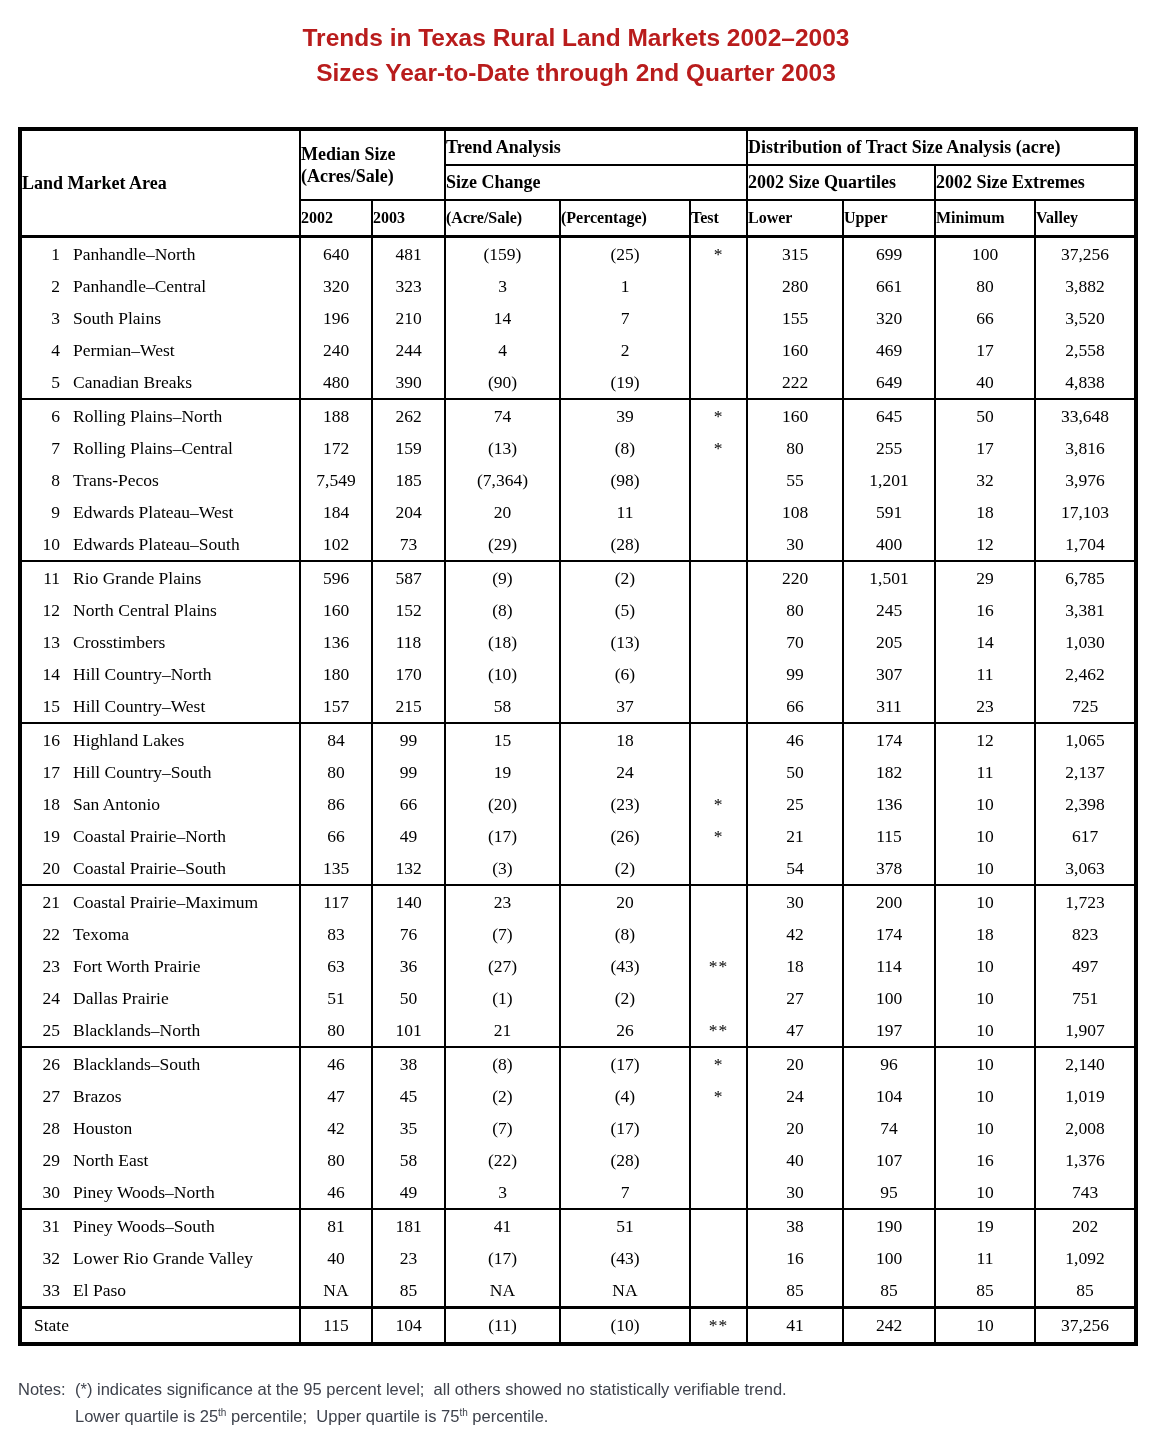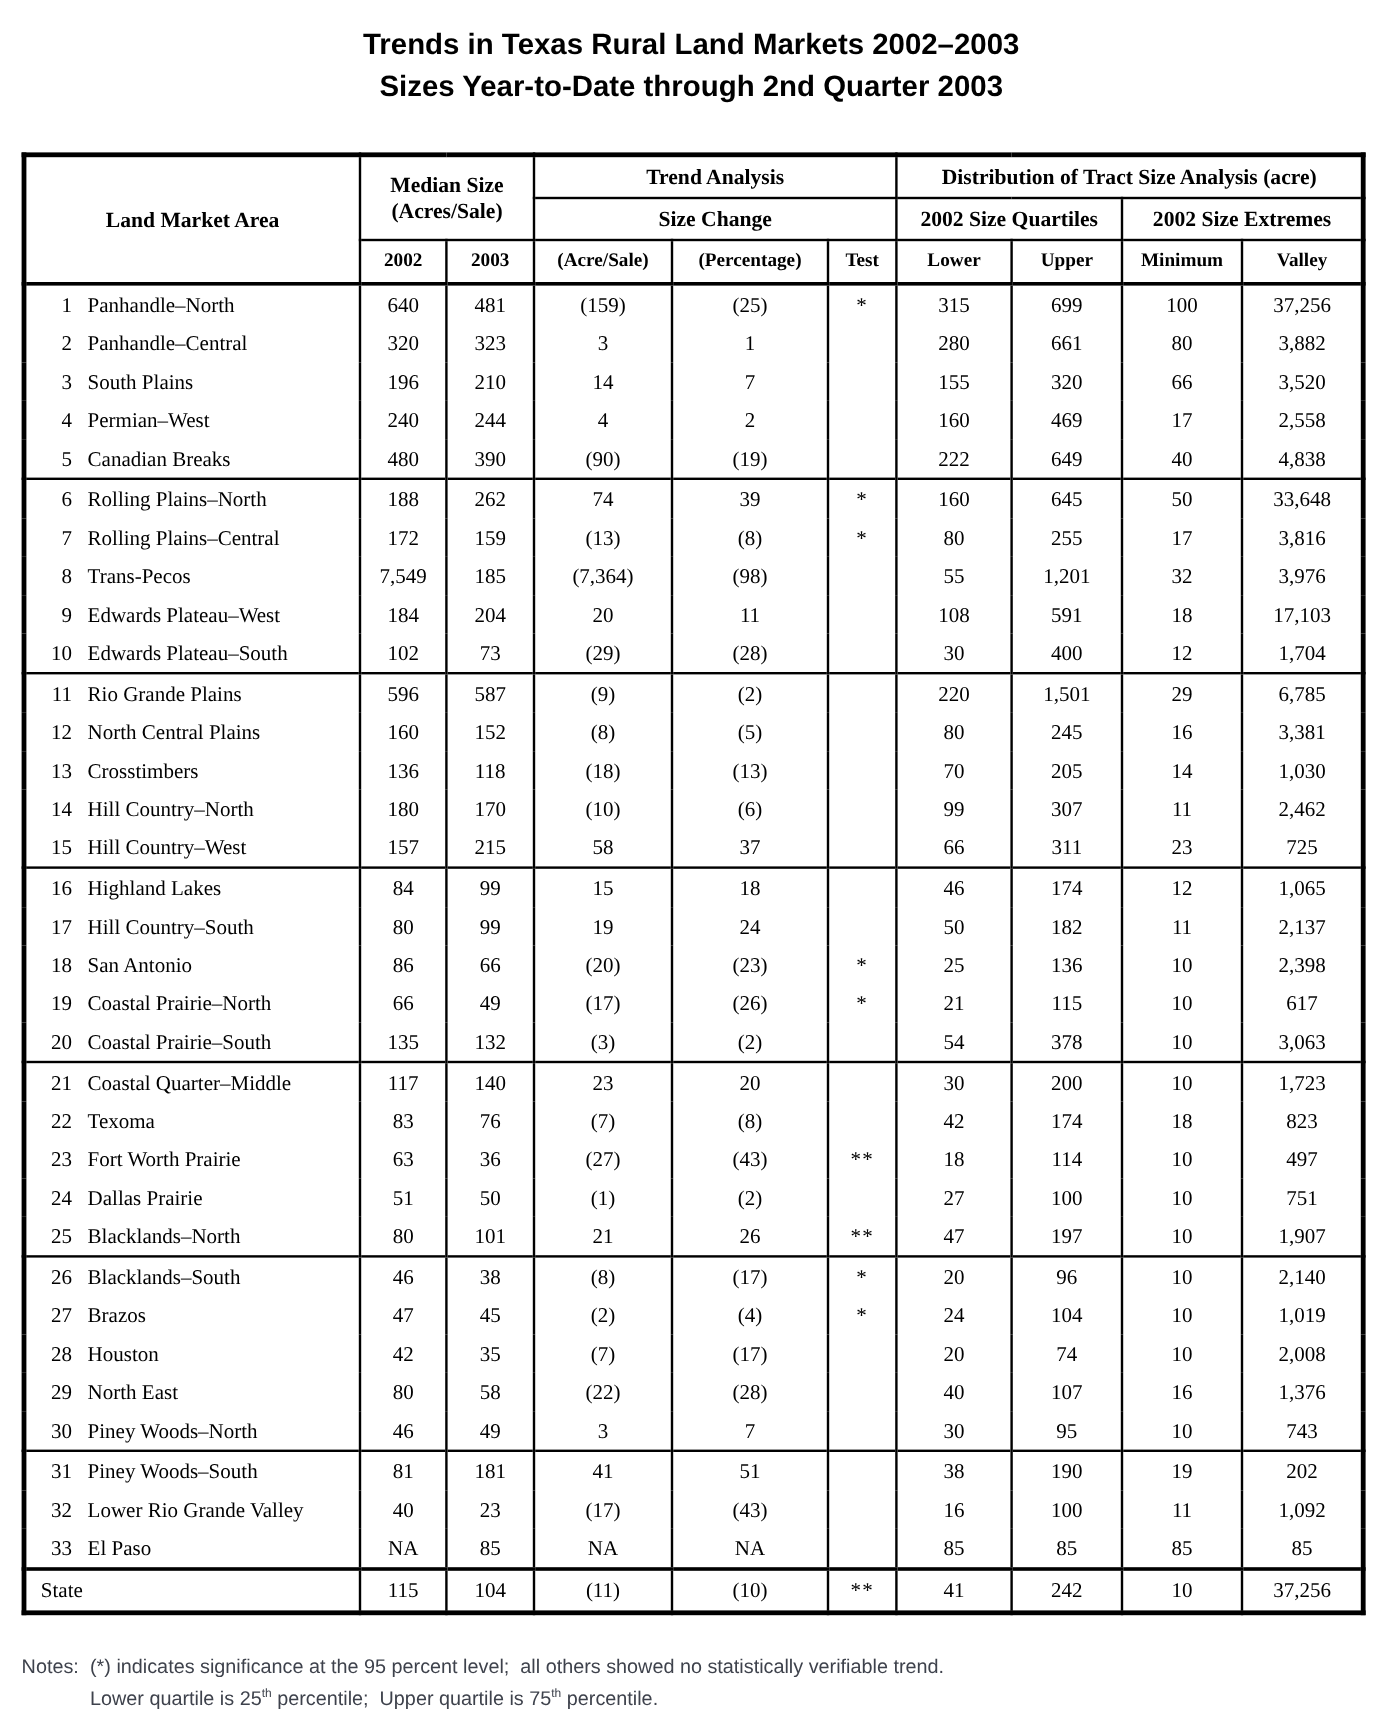--- a/index.html
+++ b/index.html
@@ -20,42 +20,42 @@
     height: 1436px;
     background: #fff;
   }
   .title-block {
     padding-top: 20px;
     text-align: center;
     font-family: "Liberation Sans", sans-serif;
     font-weight: bold;
     font-size: 24.5px;
     line-height: 35px;
-    color: #000000;
+    color: #b91c1c;
   }
   table.data-table {
     border-collapse: collapse;
     table-layout: fixed;
     width: 1116px;
     margin: 37px 0 0 18px;
     border: 4px solid #000;
   }
   .data-table th, .data-table td {
     border-left: 2px solid #000;
     border-right: 2px solid #000;
     border-top: none;
     border-bottom: none;
     padding: 0;
     vertical-align: middle;
     overflow: hidden;
     white-space: nowrap;
   }
   thead th {
     font-weight: bold;
-    text-align: center;
+    text-align: left;
     font-size: 18px;
     font-family: "Liberation Serif", serif;
   }
   thead tr.hrow1 th { height: 33px; }
   thead tr.hrow2 th { height: 33px; }
   thead tr.hrow3 th { height: 34px; font-size: 16px; }
   thead th.span-bottom { border-bottom: 2px solid #000; }
   thead tr.hrow3 th, thead th.full-span { border-bottom: 3.5px solid #000; }
   thead th.median-size div { line-height: 22px; }
   tbody td {
@@ -384,21 +384,21 @@
           <td>132</td>
           <td>(3)</td>
           <td>(2)</td>
           <td class="test-cell"></td>
           <td>54</td>
           <td>378</td>
           <td>10</td>
           <td>3,063</td>
         </tr>
         <tr class="group-start">
-          <td class="area-cell"><span class="num">21</span><span>Coastal Quarter–Middle</span></td>
+          <td class="area-cell"><span class="num">21</span><span>Coastal Prairie–Maximum</span></td>
           <td>117</td>
           <td>140</td>
           <td>23</td>
           <td>20</td>
           <td class="test-cell"></td>
           <td>30</td>
           <td>200</td>
           <td>10</td>
           <td>1,723</td>
         </tr>

